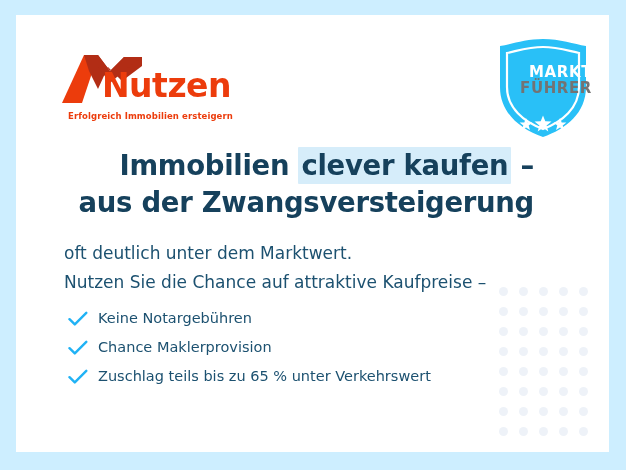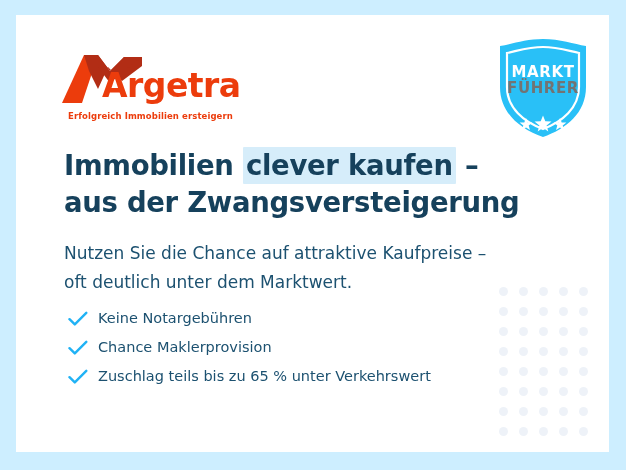--- a/index.html
+++ b/index.html
@@ -94,21 +94,21 @@
     left: 478px;
     top: 22px;
     width: 98px;
     height: 102px;
   }
   .badge-text {
     position: absolute;
     left: 0;
     top: 0;
     width: 98px;
-    text-align: center;
+    text-align: right;
     pointer-events: none;
   }
   .badge-line1 {
     margin-top: 28px;
     font-family: "DejaVu Sans", sans-serif;
     font-weight: bold;
     font-size: 15px;
     letter-spacing: 0.6px;
     color: #ffffff;
     line-height: 1.05;
@@ -128,21 +128,21 @@
     left: 48px;
     top: 132px;
     width: 470px;
     font-family: "DejaVu Sans", sans-serif;
     font-weight: bold;
     font-size: 27.5px;
     line-height: 37px;
     color: #16415c;
     letter-spacing: -0.3px;
   }
-  .headline .hl-row { white-space: nowrap; }
+  .headline .hl-row { white-space: nowrap; text-align: right; }
   .headline .mark {
     background: #d6edfa;
     padding: 2px 3px 3px 3px;
     border-radius: 1px;
   }
 
   
   .subhead {
     position: absolute;
     left: 48px;
@@ -231,21 +231,21 @@
       </div>
 
     <div class="logo">
       <span class="logo-mark">
         <svg width="86" height="52" viewBox="0 0 86 52" xmlns="http://www.w3.org/2000/svg">
           <path d="M26 2 L40 2 L24 50 L4 50 Z" fill="#ec3c0c"></path>
           <path d="M26 2 L40 2 L52 18 L66 4 L84 4 L84 13 L64 28 L50 14 L40 36 L31 18 Z" fill="#b22d15"></path>
           <path d="M40 2 L52 18 L66 4 L84 4 L66 18 L52 30 L40 14 Z" fill="#b22d15"></path>
         </svg>
       </span>
-      <span class="logo-word">Argetra</span>
+      <span class="logo-word">Nutzen</span>
       <span class="logo-tagline">Erfolgreich Immobilien ersteigern</span>
     </div>
 
     <div class="badge">
       <svg width="98" height="102" viewBox="0 0 98 102" xmlns="http://www.w3.org/2000/svg">
         <path d="M49 2 C66 2 80 7 92 9 L92 50 C92 76 72 92 49 100 C26 92 6 76 6 50 L6 9 C18 7 32 2 49 2 Z" fill="#29c0f7"></path>
         <path d="M49 10 C63 10 75 14 85 16 L85 50 C85 71 68 85 49 92 C30 85 13 71 13 50 L13 16 C23 14 35 10 49 10 Z" fill="none" stroke="#ffffff" stroke-width="2.2"></path>
       </svg>
       <div class="badge-text">
         <div class="badge-line1">MARKT</div>
@@ -257,22 +257,22 @@
         <polygon points="43,3 44.7,7.4 49.4,7.6 45.7,10.5 47,15.1 43,12.4 39,15.1 40.3,10.5 36.6,7.6 41.3,7.4" fill="#ffffff"></polygon>
       </svg>
     </div>
 
     <div class="headline">
       <div class="hl-row"><span>Immobilien </span><span class="mark">clever kaufen</span><span> –</span></div>
       <div class="hl-row">aus der Zwangsversteigerung</div>
     </div>
 
     <div class="subhead">
+      <div>oft deutlich unter dem Marktwert.</div>
       <div>Nutzen Sie die Chance auf attraktive Kaufpreise –</div>
-      <div>oft deutlich unter dem Marktwert.</div>
     </div>
 
     <div class="checklist" id="checklist">
         <div class="check-item">
           <span class="check-icon">
             <svg width="20" height="16" viewBox="0 0 20 16" xmlns="http://www.w3.org/2000/svg">
               <path d="M1.5 8.2 L6.8 13.4 L18.3 1.8" fill="none" stroke="#20b2f5" stroke-width="2.4" stroke-linecap="round" stroke-linejoin="round"></path>
             </svg>
           </span>
           <span class="check-label">Keine Notargebühren</span>

